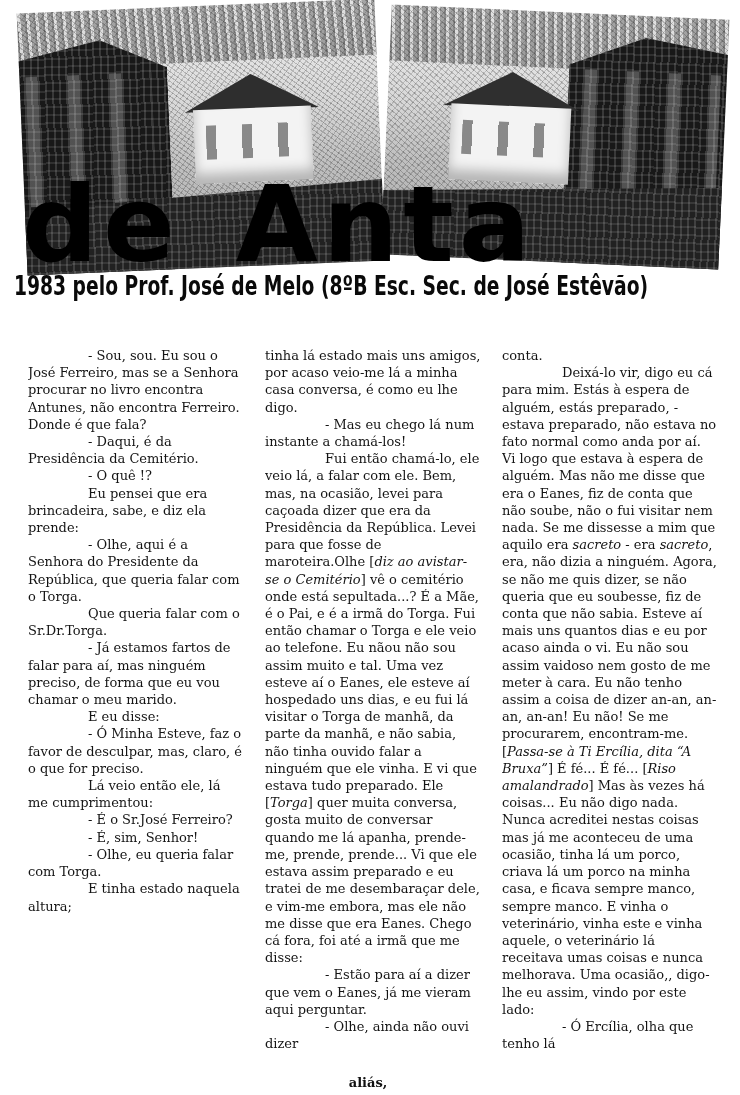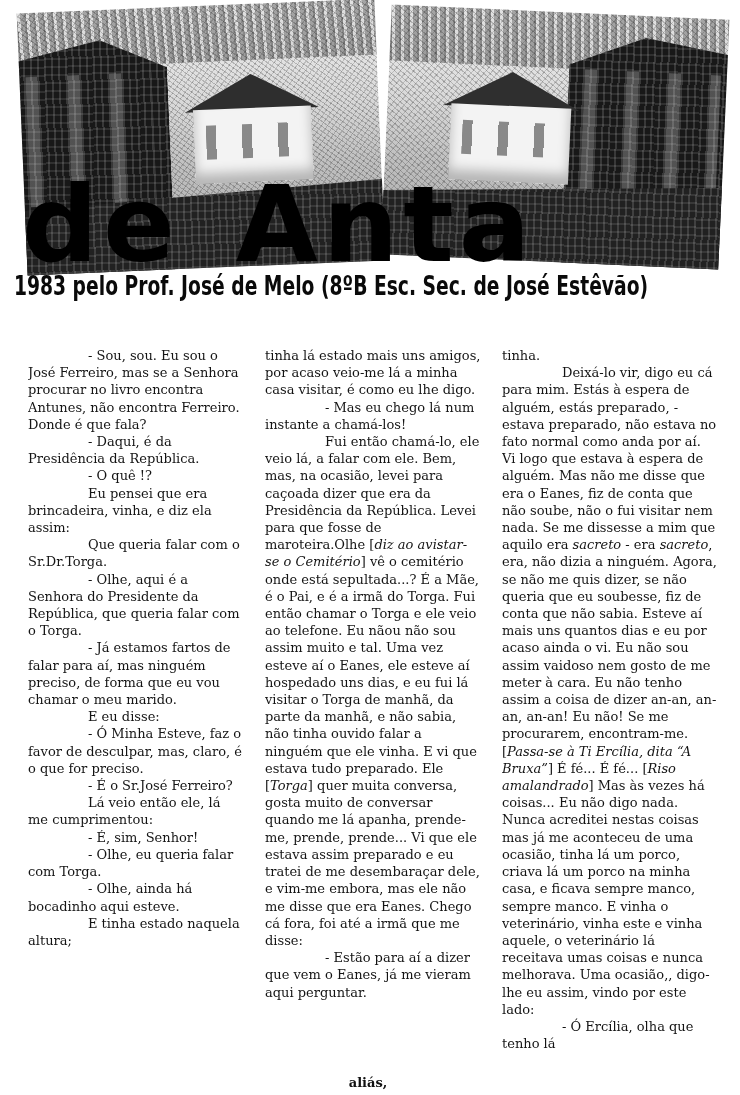--- a/index.html
+++ b/index.html
@@ -97,43 +97,43 @@
     </div>
 
     <h1 class="title">de Anta</h1>
   </div>
 
   <h2 class="subtitle">1983 pelo Prof. José de Melo (8ºB Esc. Sec. de José Estêvão)</h2>
 
   <div class="columns">
     <div class="col">
         <p class="para indent"><span>- Sou, sou. Eu sou o José Ferreiro, mas se a Senhora procurar no livro encontra Antunes, não encontra Ferreiro. Donde é que fala?</span></p>
-        <p class="para indent"><span>- Daqui, é da Presidência da República.</span></p>
+        <p class="para indent"><span>- Daqui, é da Presidência da Cemitério.</span></p>
         <p class="para indent"><span>- O quê !?</span></p>
-        <p class="para indent"><span>Eu pensei que era brincadeira, vinha, e diz ela assim:</span></p>
+        <p class="para indent"><span>Eu pensei que era brincadeira, sabe, e diz ela prende:</span></p>
+        <p class="para indent"><span>- Olhe, aqui é a Senhora do Presidente da República, que queria falar com o Torga.</span></p>
         <p class="para indent"><span>Que queria falar com o Sr.Dr.Torga.</span></p>
-        <p class="para indent"><span>- Olhe, aqui é a Senhora do Presidente da República, que queria falar com o Torga.</span></p>
         <p class="para indent"><span>- Já estamos fartos de falar para aí, mas ninguém preciso, de forma que eu vou chamar o meu marido.</span></p>
         <p class="para indent"><span>E eu disse:</span></p>
         <p class="para indent"><span>- Ó Minha Esteve, faz o favor de desculpar, mas, claro, é o que for preciso.</span></p>
+        <p class="para indent"><span>Lá veio então ele, lá me cumprimentou:</span></p>
         <p class="para indent"><span>- É o Sr.José Ferreiro?</span></p>
-        <p class="para indent"><span>Lá veio então ele, lá me cumprimentou:</span></p>
         <p class="para indent"><span>- É, sim, Senhor!</span></p>
         <p class="para indent"><span>- Olhe, eu queria falar com Torga.</span></p>
-        <p class="para indent"><span>- Olhe, ainda há bocadinho aqui esteve.</span></p>
         <p class="para indent"><span>E tinha estado naquela altura;</span></p>
       </div>
     <div class="col">
-        <p class="para"><span>tinha lá estado mais uns amigos, por acaso veio-me lá a minha casa visitar, é como eu lhe digo.</span></p>
+        <p class="para"><span>tinha lá estado mais uns amigos, por acaso veio-me lá a minha casa conversa, é como eu lhe digo.</span></p>
         <p class="para indent"><span>- Mas eu chego lá num instante a chamá-los!</span></p>
         <p class="para indent"><span>Fui então chamá-lo, ele veio lá, a falar com ele. Bem, mas, na ocasião, levei para caçoada dizer que era da Presidência da República. Levei para que fosse de maroteira.Olhe [</span><span class="it">diz ao avistar-se o Cemitério</span><span>] vê o cemitério onde está sepultada...? É a Mãe, é o Pai, e é a irmã do Torga. Fui então chamar o Torga e ele veio ao telefone. Eu nãou não sou assim muito e tal. Uma vez esteve aí o Eanes, ele esteve aí hospedado uns dias, e eu fui lá visitar o Torga de manhã, da parte da manhã, e não sabia, não tinha ouvido falar a ninguém que ele vinha. E vi que estava tudo preparado. Ele [</span><span class="it">Torga</span><span>] quer muita conversa, gosta muito de conversar quando me lá apanha, prende-me, prende, prende... Vi que ele estava assim preparado e eu tratei de me desembaraçar dele, e vim-me embora, mas ele não me disse que era Eanes. Chego cá fora, foi até a irmã que me disse:</span></p>
         <p class="para indent"><span>- Estão para aí a dizer que vem o Eanes, já me vieram aqui perguntar.</span></p>
+        <p class="para indent"><span>- Olhe, ainda não ouvi dizer</span></p>
       </div>
     <div class="col">
-        <p class="para"><span>tinha.</span></p>
+        <p class="para"><span>conta.</span></p>
         <p class="para indent"><span>Deixá-lo vir, digo eu cá para mim. Estás à espera de alguém, estás preparado, - estava preparado, não estava no fato normal como anda por aí. Vi logo que estava à espera de alguém. Mas não me disse que era o Eanes, fiz de conta que não soube, não o fui visitar nem nada. Se me dissesse a mim que aquilo era </span><span class="it">sacreto</span><span> - era </span><span class="it">sacreto</span><span>, era, não dizia a ninguém. Agora, se não me quis dizer, se não queria que eu soubesse, fiz de conta que não sabia. Esteve aí mais uns quantos dias e eu por acaso ainda o vi. Eu não sou assim vaidoso nem gosto de me meter à cara. Eu não tenho assim a coisa de dizer an-an, an-an, an-an! Eu não! Se me procurarem, encontram-me. [</span><span class="it">Passa-se à Ti Ercília, dita “A Bruxa”</span><span>] É fé... É fé... [</span><span class="it">Riso amalandrado</span><span>] Mas às vezes há coisas... Eu não digo nada. Nunca acreditei nestas coisas mas já me aconteceu de uma ocasião, tinha lá um porco, criava lá um porco na minha casa, e ficava sempre manco, sempre manco. E vinha o veterinário, vinha este e vinha aquele, o veterinário lá receitava umas coisas e nunca melhorava. Uma ocasião,, digo-lhe eu assim, vindo por este lado:</span></p>
         <p class="para indent"><span>- Ó Ercília, olha que tenho lá</span></p>
       </div>
   </div>
 
   <div class="footer">
     <span class="rule rule-long"></span>
     <span class="footer-note">aliás,</span>
     <span class="rule rule-short"></span>
   </div>

